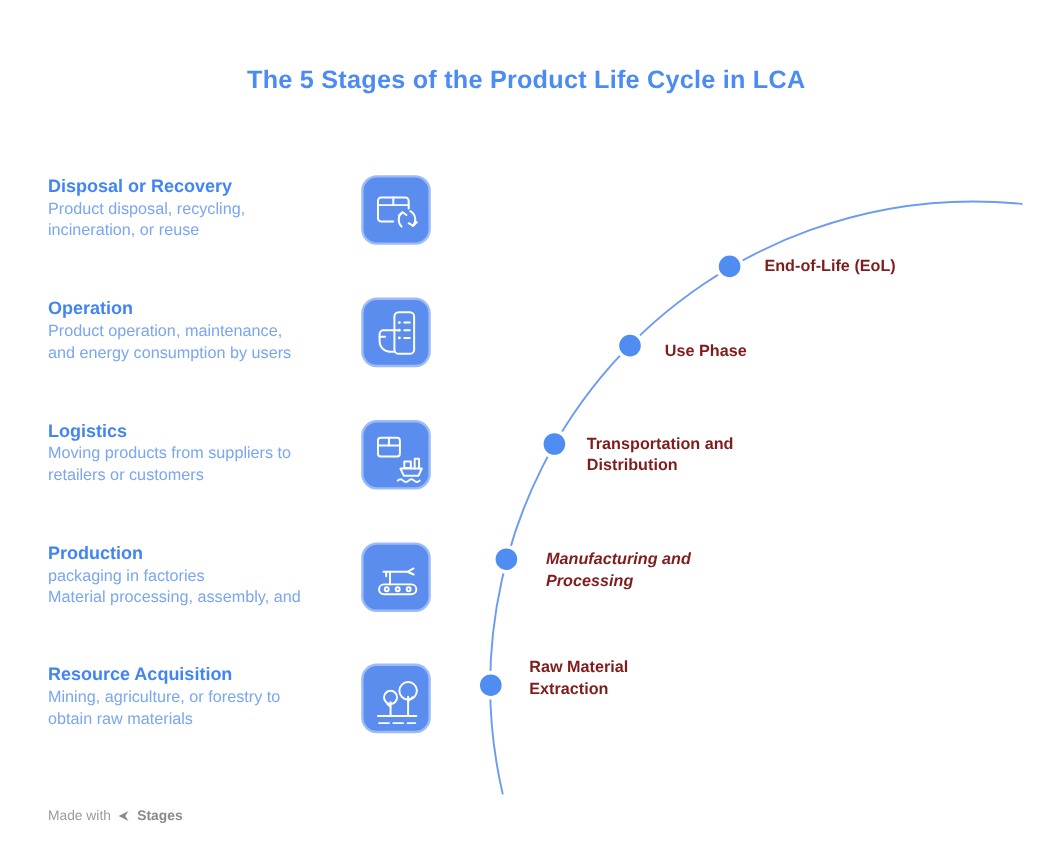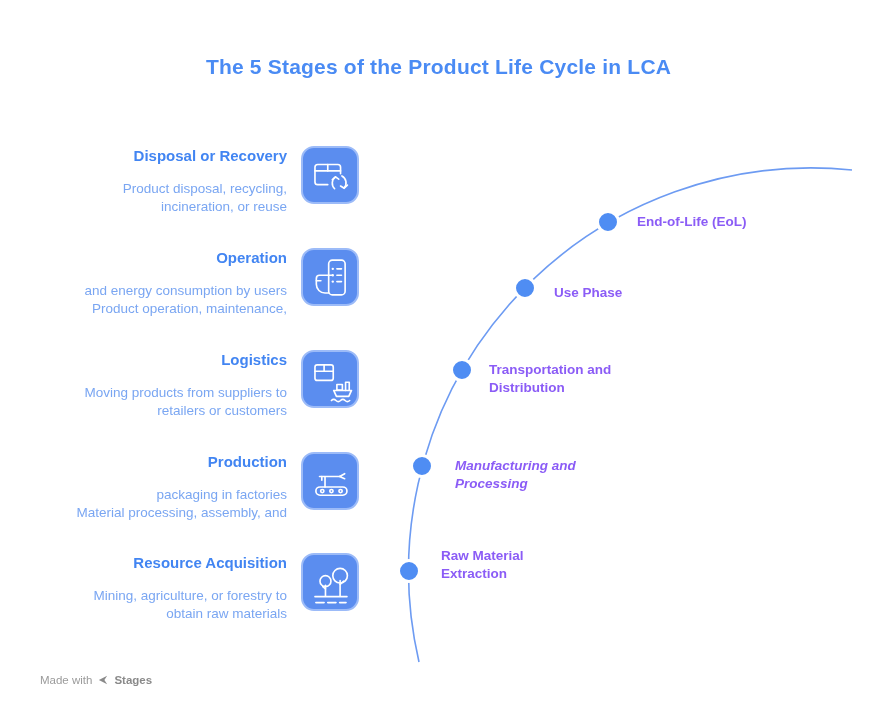--- a/index.html
+++ b/index.html
@@ -7,33 +7,33 @@
     position:relative;width:870px;height:710px;background:#ffffff;
     font-family:"Liberation Sans", sans-serif;overflow:hidden;
   }
   .title{
     position:absolute;top:55px;left:0;width:877px;text-align:center;
     font-size:21px;font-weight:bold;color:#4a8bf4;letter-spacing:.2px;margin:0;
   }
   .curve-svg{position:absolute;left:0;top:0;}
   
   .stage{position:absolute;left:40px;width:320px;height:60px;}
-  .stage-text{position:absolute;left:0;top:1px;width:247px;text-align:right;}
+  .stage-text{position:absolute;left:0;top:1px;width:247px;}
   .stage-heading{font-size:15px;font-weight:bold;color:#4285f2;line-height:18px;}
-  .stage-desc{margin-top:15px;font-size:13.5px;color:#7aa6f2;line-height:17.5px;}
+  .stage-desc{font-size:13.5px;color:#7aa6f2;line-height:17.5px;}
   .icon-tile{
     position:absolute;left:261px;top:0;width:58px;height:58px;box-sizing:border-box;
     background:#5b8def;border:2.5px solid #9cbbf8;border-radius:13px;
     display:flex;align-items:center;justify-content:center;
   }
   .icon-tile svg{display:block;}
   .tile-glyph{stroke:#ffffff;stroke-width:1.8;fill:none;stroke-linecap:round;stroke-linejoin:round;}
   
   .curve-label{
-    position:absolute;font-size:13.5px;font-weight:bold;color:#8b5cf6;
+    position:absolute;font-size:13.5px;font-weight:bold;color:#7f1d1d;
     line-height:18px;white-space:nowrap;
   }
   
   .footer{
     position:absolute;left:40px;top:674px;display:flex;align-items:flex-start;gap:5px;
     font-size:11.5px;color:#9b9b9b;
   }
   .footer .brand{color:#8a8a8a;font-weight:bold;}
 </style>
 </head>
@@ -91,22 +91,22 @@
         <path d="M41.5 29.5 a8.5 8.5 0 0 1 2.5 13"></path>
         <path d="M47.5 39.5 l-3.5 3.5 -4 -2.5"></path>
       </svg>
     </div>
   </div>
 
   <div class="stage" style="top:248px;">
     <div class="stage-text">
       <div class="stage-heading">Operation</div>
       <div class="stage-desc">
+        <div>Product operation, maintenance,</div>
         <div>and energy consumption by users</div>
-        <div>Product operation, maintenance,</div>
       </div>
     </div>
     <div class="icon-tile">
       <svg width="53" height="53" viewBox="0 0 58 58" class="tile-glyph">
         <rect x="27" y="10" width="18" height="38" rx="4"></rect>
         <path d="M36 19.5 h5 M36 26.5 h5 M36 33.5 h5"></path>
         <circle cx="31.5" cy="19.5" r="1.3" fill="#ffffff" stroke="none"></circle>
         <circle cx="31.5" cy="26.5" r="1.3" fill="#ffffff" stroke="none"></circle>
         <circle cx="31.5" cy="33.5" r="1.3" fill="#ffffff" stroke="none"></circle>
         <path d="M31 26.5 H17 a3.5 3.5 0 0 0 -3.5 3.5 v6.5 a9.5 9.5 0 0 0 9.5 9.5 h4"></path>

